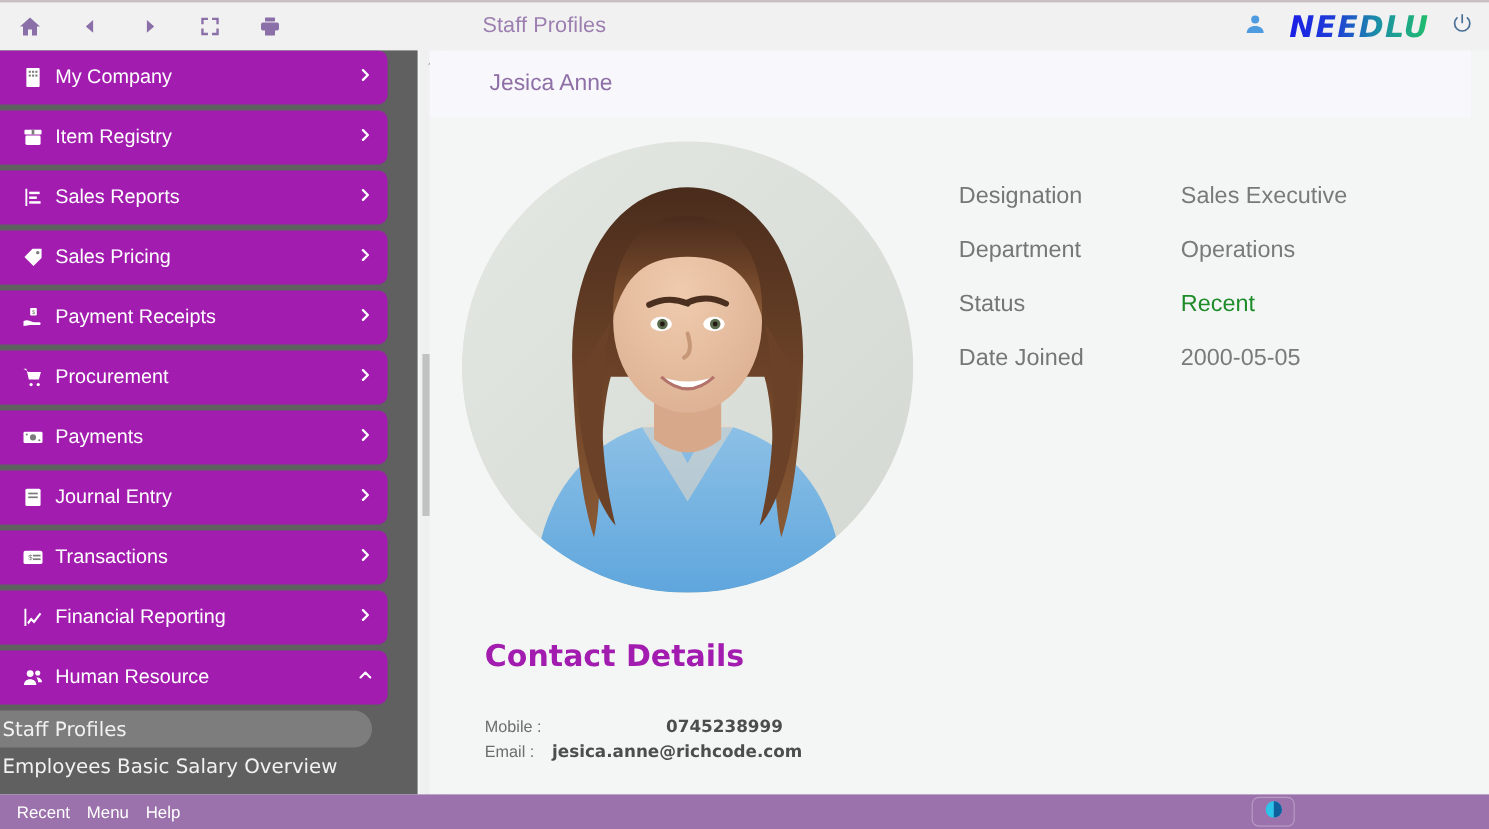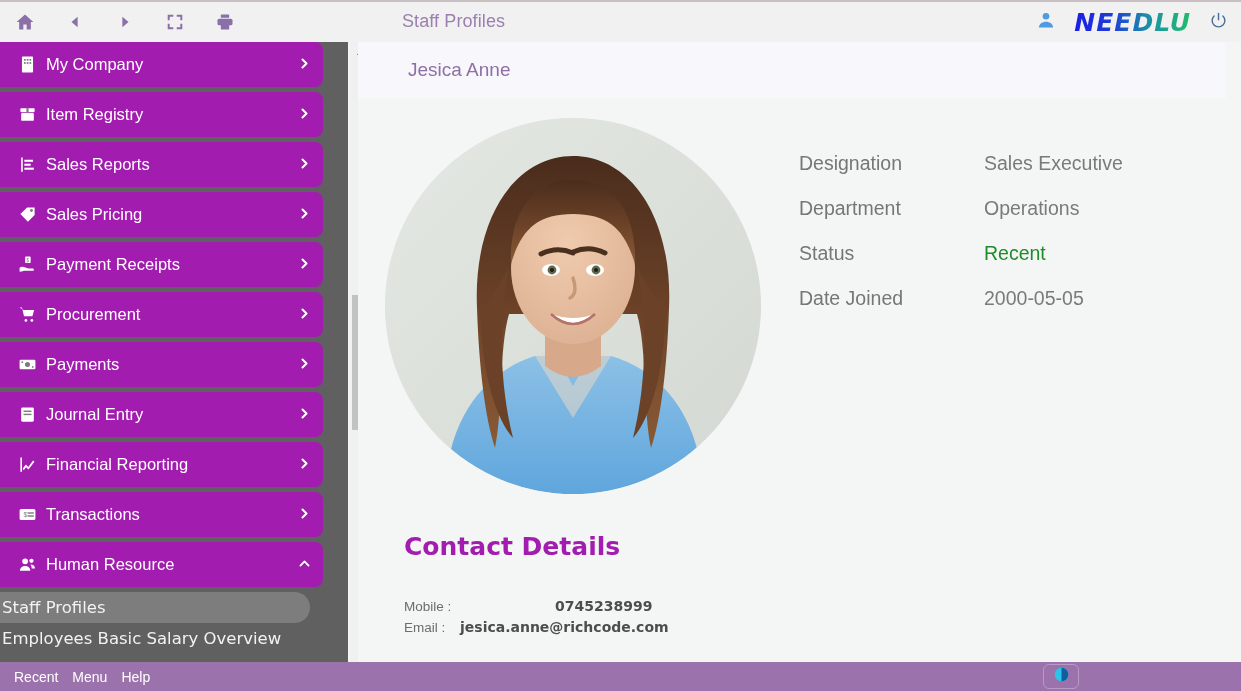--- a/index.html
+++ b/index.html
@@ -347,39 +347,39 @@
             </svg>
           </span>
           <span class="mi-label">Journal Entry</span>
           <span class="mi-chevron"><svg width="13" height="13" viewBox="0 0 16 16" fill="none" stroke="currentColor" stroke-width="2.4" stroke-linecap="round" stroke-linejoin="round">
               <path d="M5.5 3l5 5-5 5"></path>
             </svg></span>
         </div>
         <div class="menu-item">
           <span class="mi-icon">
             <svg width="19" height="19" viewBox="0 0 24 24" fill="currentColor">
-              <path d="M3 3h2v18H3z"></path>
-              <path d="M6 17l4-5 3 3 6-8 1.8 1.4-7.6 10-3-3-3 4z"></path>
-            </svg>
-          </span>
-          <span class="mi-label">Financial Reporting</span>
-          <span class="mi-chevron"><svg width="13" height="13" viewBox="0 0 16 16" fill="none" stroke="currentColor" stroke-width="2.4" stroke-linecap="round" stroke-linejoin="round">
-              <path d="M5.5 3l5 5-5 5"></path>
-            </svg></span>
-        </div>
-        <div class="menu-item">
-          <span class="mi-icon">
-            <svg width="19" height="19" viewBox="0 0 24 24" fill="currentColor">
               <rect x="2" y="5" width="20" height="14" rx="2"></rect>
               <text x="7" y="15" font-size="8" fill="#7b7b7b" font-family="sans-serif">$</text>
               <rect x="12" y="9.2" width="8" height="1.8" fill="#7b7b7b"></rect>
               <rect x="12" y="13" width="8" height="1.8" fill="#7b7b7b"></rect>
             </svg>
           </span>
           <span class="mi-label">Transactions</span>
+          <span class="mi-chevron"><svg width="13" height="13" viewBox="0 0 16 16" fill="none" stroke="currentColor" stroke-width="2.4" stroke-linecap="round" stroke-linejoin="round">
+              <path d="M5.5 3l5 5-5 5"></path>
+            </svg></span>
+        </div>
+        <div class="menu-item">
+          <span class="mi-icon">
+            <svg width="19" height="19" viewBox="0 0 24 24" fill="currentColor">
+              <path d="M3 3h2v18H3z"></path>
+              <path d="M6 17l4-5 3 3 6-8 1.8 1.4-7.6 10-3-3-3 4z"></path>
+            </svg>
+          </span>
+          <span class="mi-label">Financial Reporting</span>
           <span class="mi-chevron"><svg width="13" height="13" viewBox="0 0 16 16" fill="none" stroke="currentColor" stroke-width="2.4" stroke-linecap="round" stroke-linejoin="round">
               <path d="M5.5 3l5 5-5 5"></path>
             </svg></span>
         </div>
         <div class="menu-item">
           <span class="mi-icon">
             <svg width="19" height="19" viewBox="0 0 24 24" fill="currentColor">
               <circle cx="9" cy="8" r="3.6"></circle>
               <circle cx="17" cy="7.4" r="2.7"></circle>
               <path d="M2.5 20c0-3.8 2.9-6 6.5-6s6.5 2.2 6.5 6z"></path>

